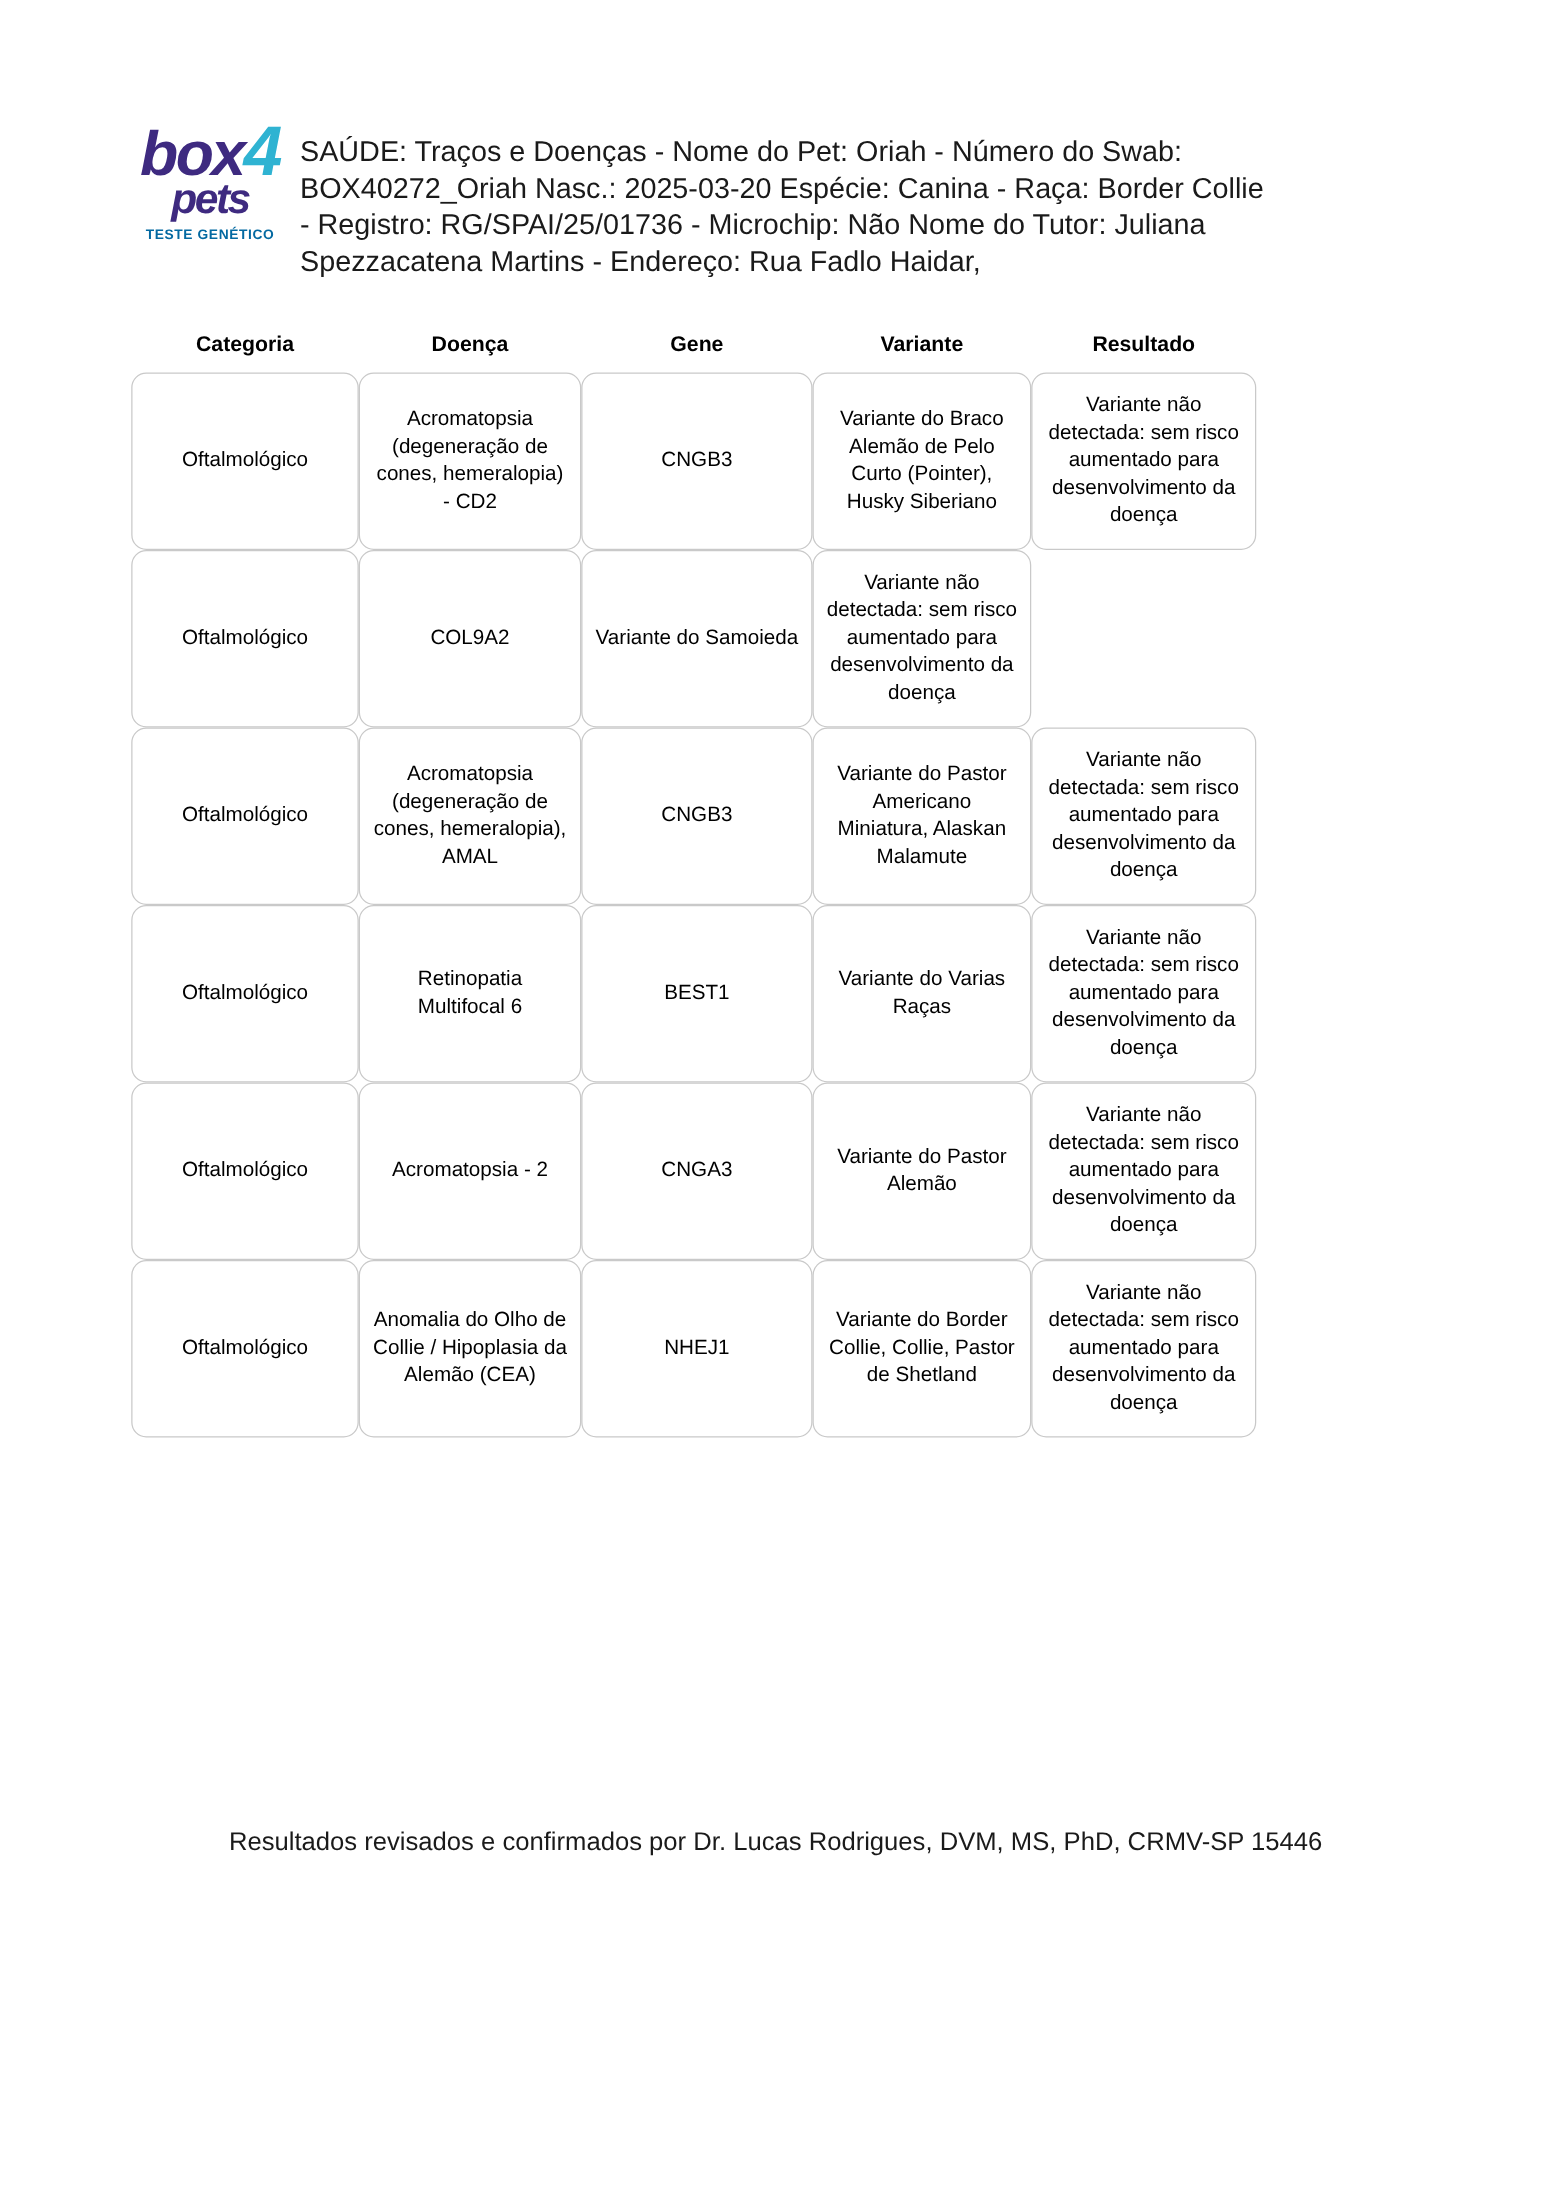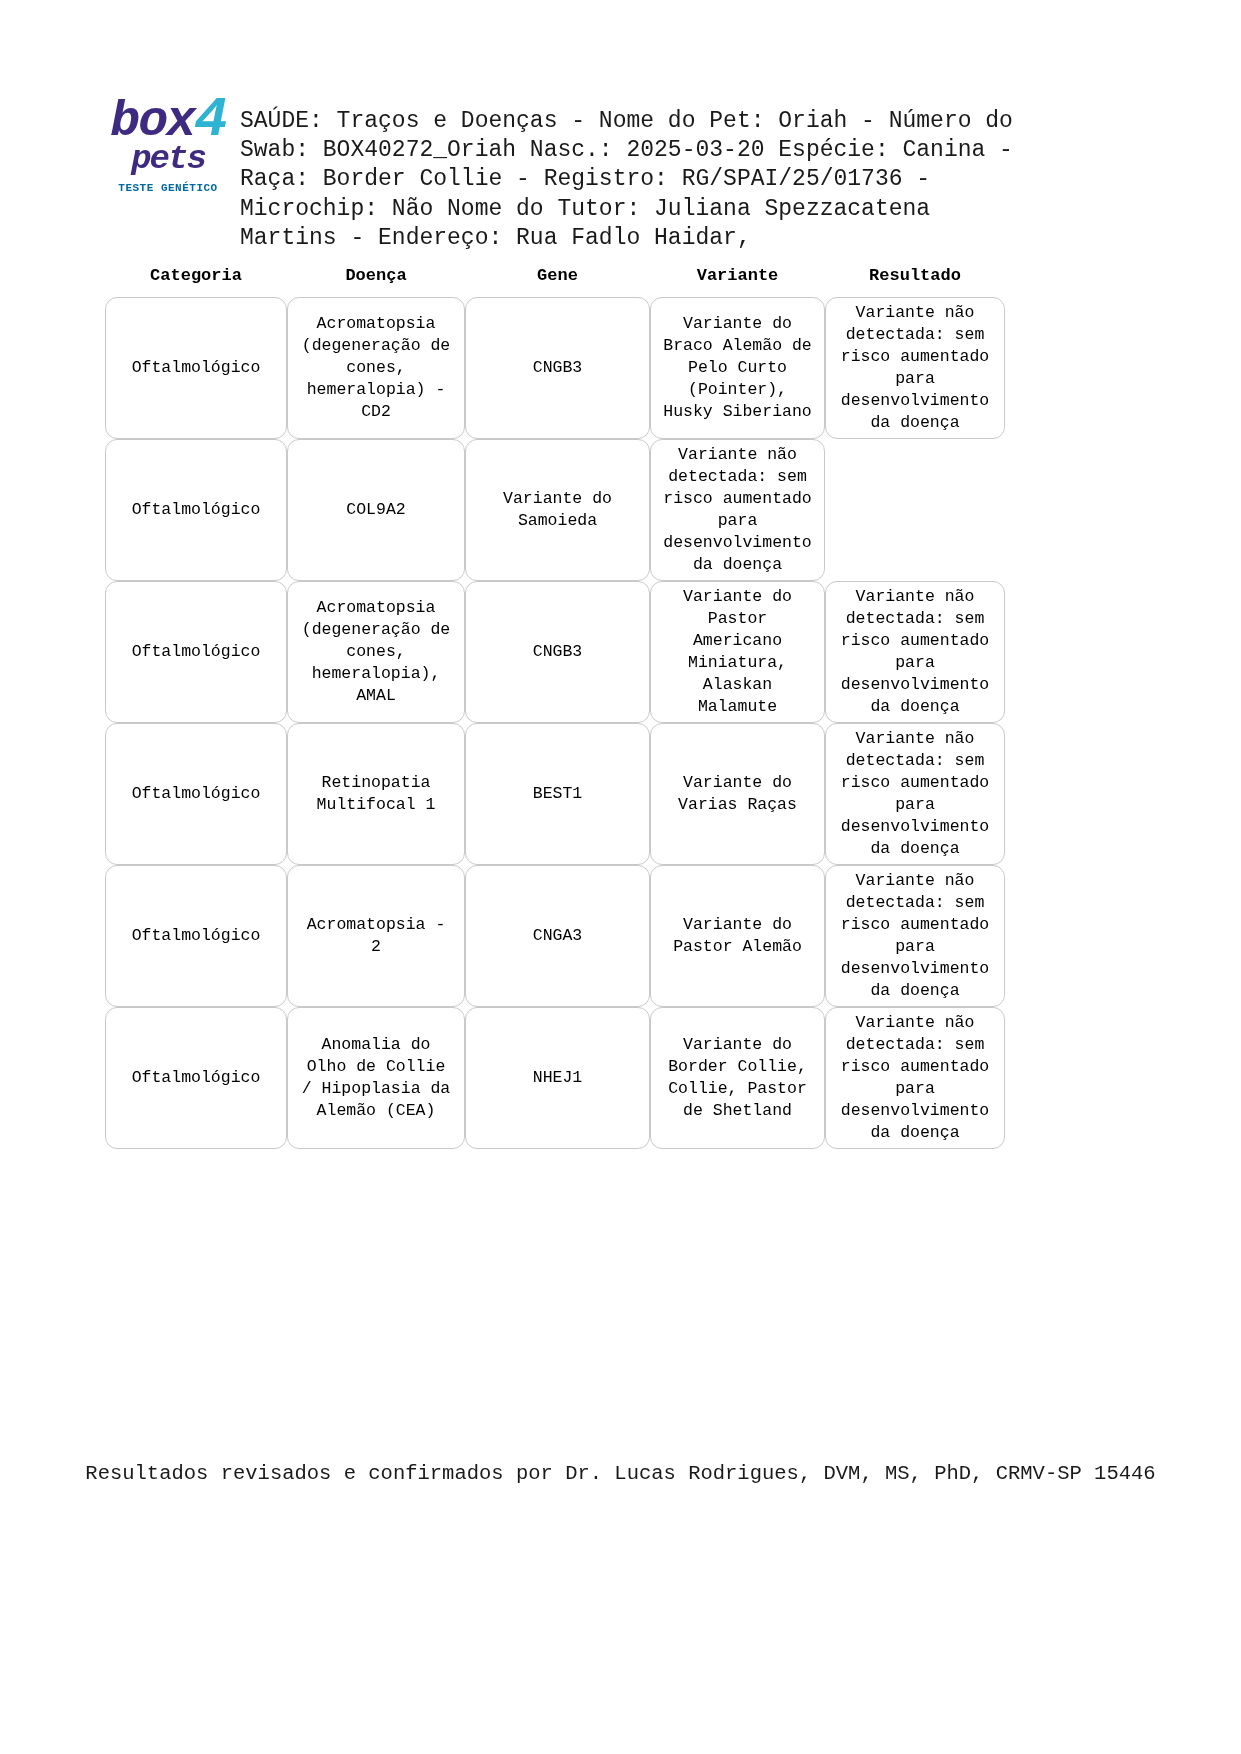--- a/index.html
+++ b/index.html
@@ -1,21 +1,21 @@
 <!DOCTYPE html>
 <html><head>
 <meta charset="utf-8">
 <style>
   html, body { margin: 0; padding: 0; background: #ffffff; }
   .page {
     position: relative;
     width: 1241px;
     height: 1754px;
     background: #ffffff;
-    font-family: Liberation Mono, monospace;
+    font-family: Liberation Sans, sans-serif;
     color: #000000;
     overflow: hidden;
   }
 
   
   .logo {
     position: absolute;
     left: 103px;
     top: 98px;
     width: 130px;
@@ -142,21 +142,21 @@
     <div class="trow">
       <div class="td">Oftalmológico</div>
       <div class="td">Acromatopsia (degeneração de cones, hemeralopia), AMAL</div>
       <div class="td">CNGB3</div>
       <div class="td">Variante do Pastor Americano Miniatura, Alaskan Malamute</div>
       <div class="td">Variante não detectada: sem risco aumentado para desenvolvimento da doença</div>
     </div>
 
     <div class="trow">
       <div class="td">Oftalmológico</div>
-      <div class="td">Retinopatia Multifocal 1</div>
+      <div class="td">Retinopatia Multifocal 6</div>
       <div class="td">BEST1</div>
       <div class="td">Variante do Varias Raças</div>
       <div class="td">Variante não detectada: sem risco aumentado para desenvolvimento da doença</div>
     </div>
 
     <div class="trow">
       <div class="td">Oftalmológico</div>
       <div class="td">Acromatopsia - 2</div>
       <div class="td">CNGA3</div>
       <div class="td">Variante do Pastor Alemão</div>

